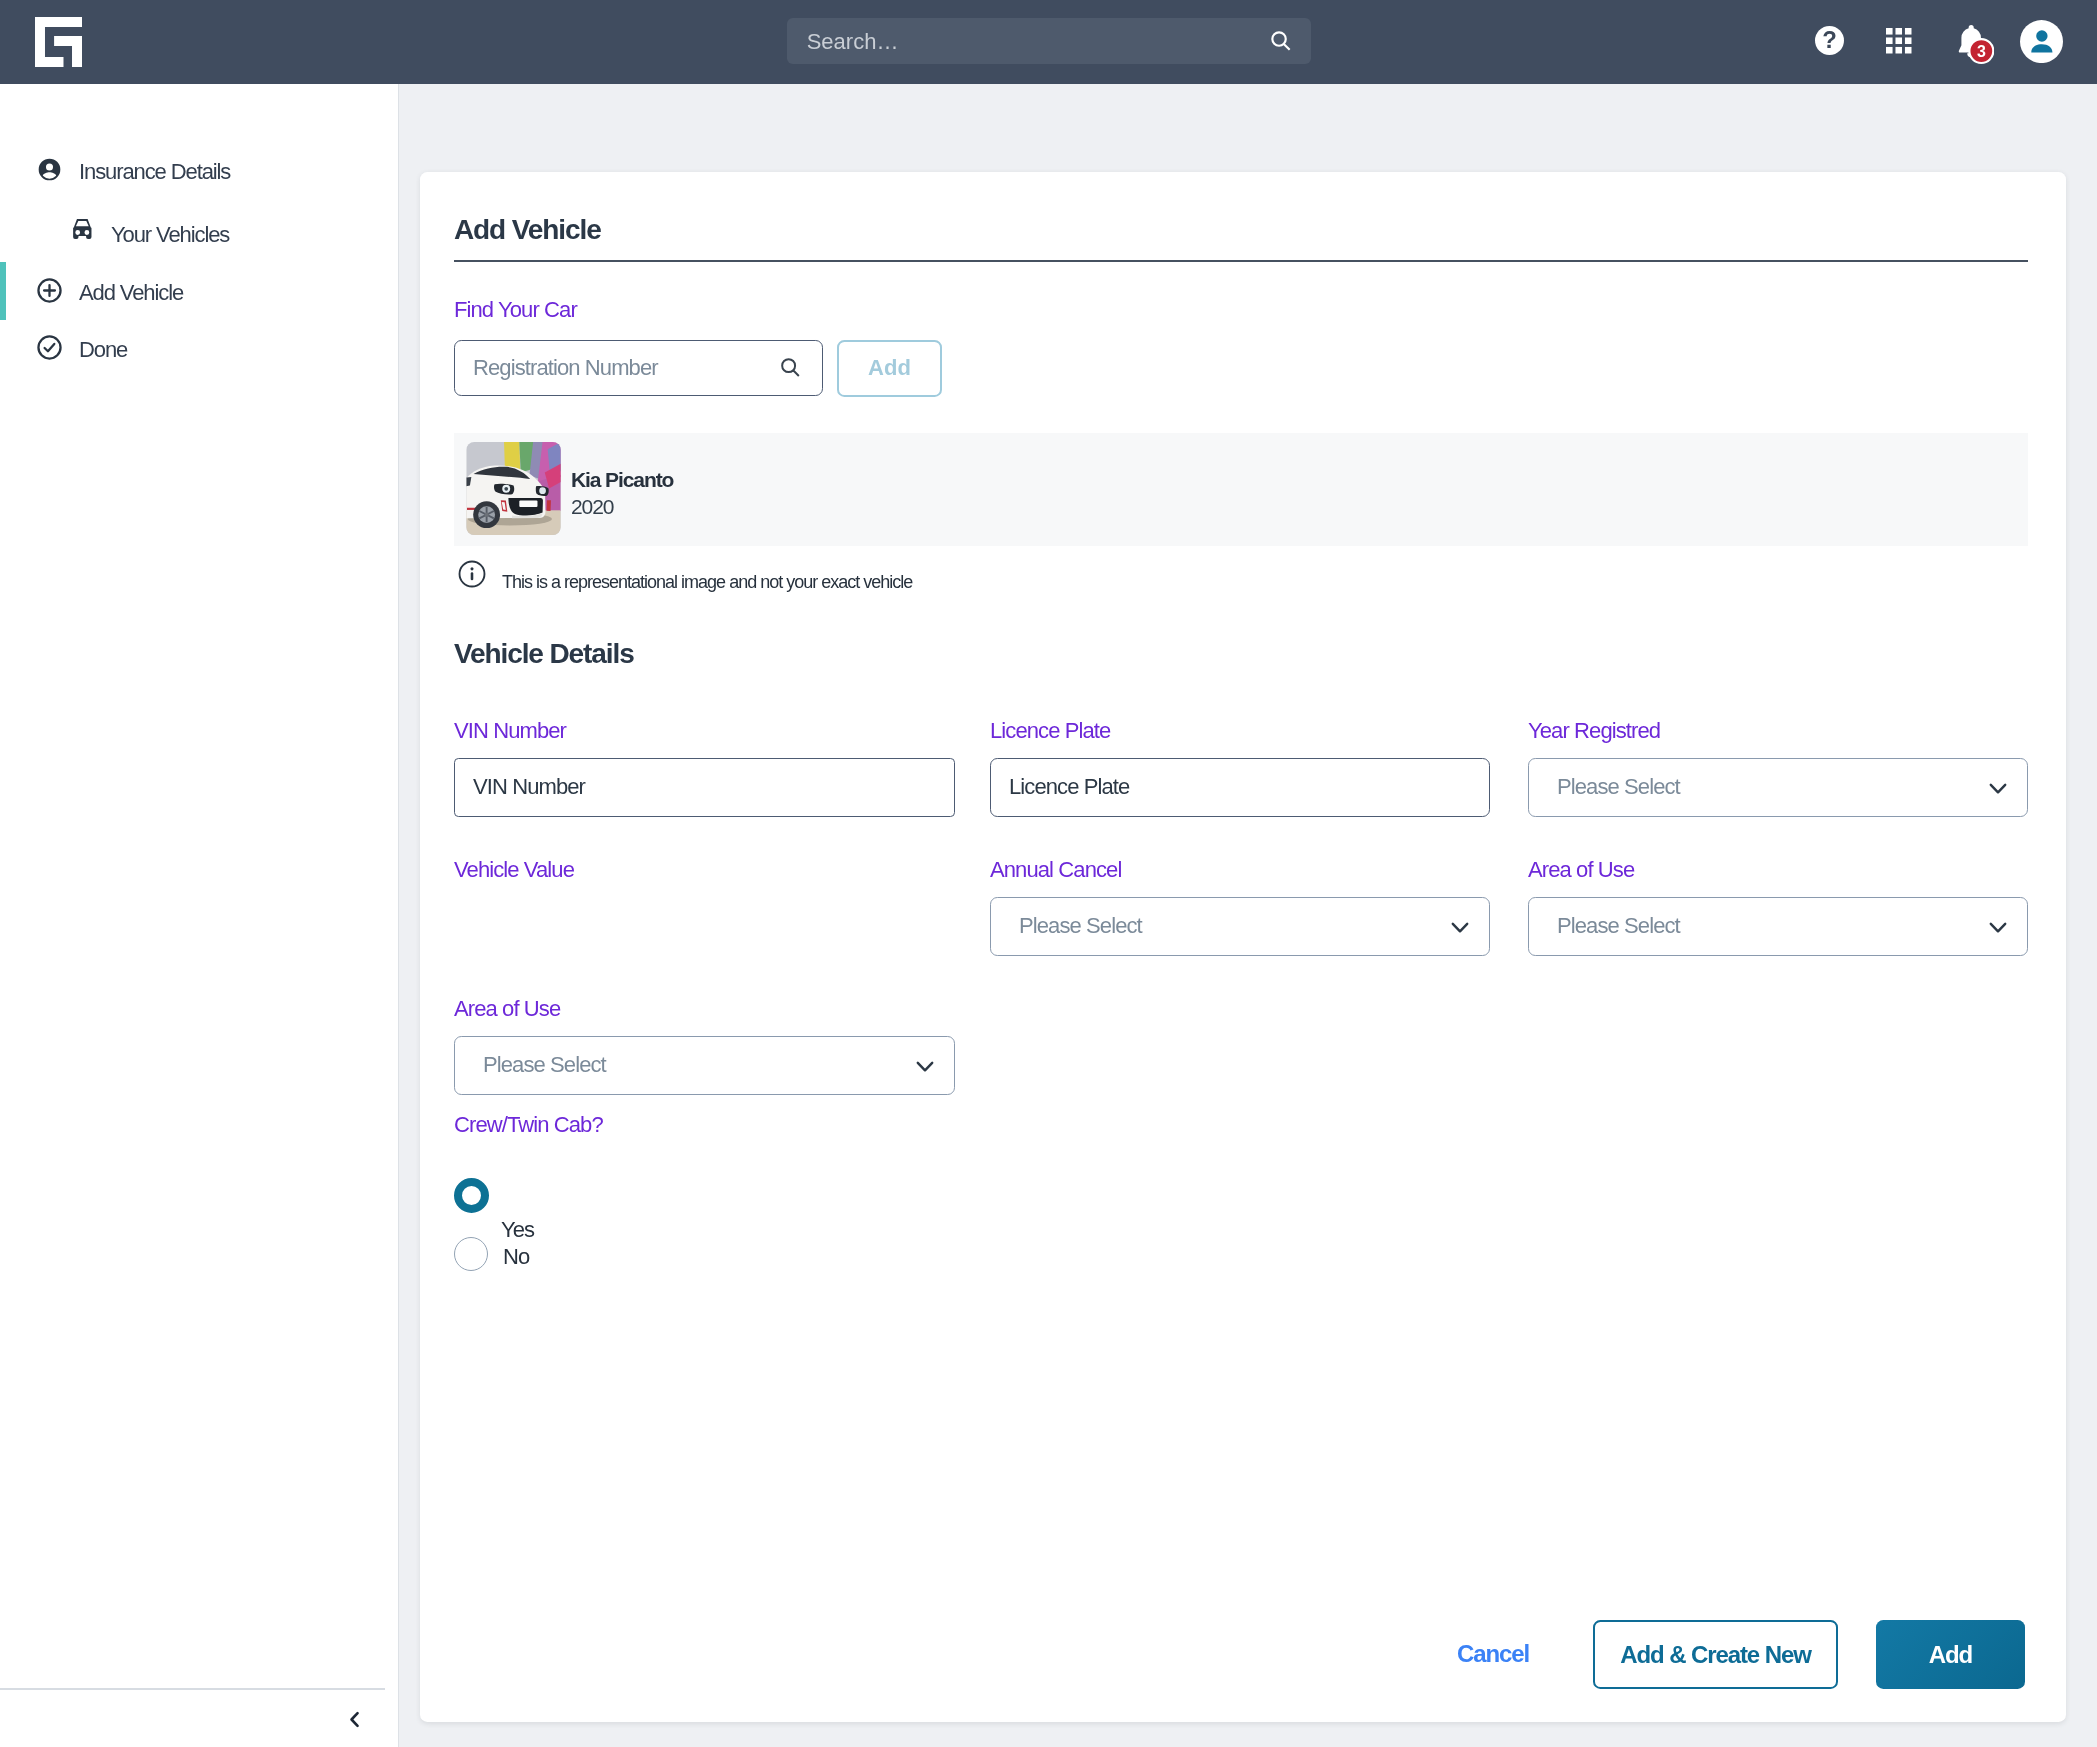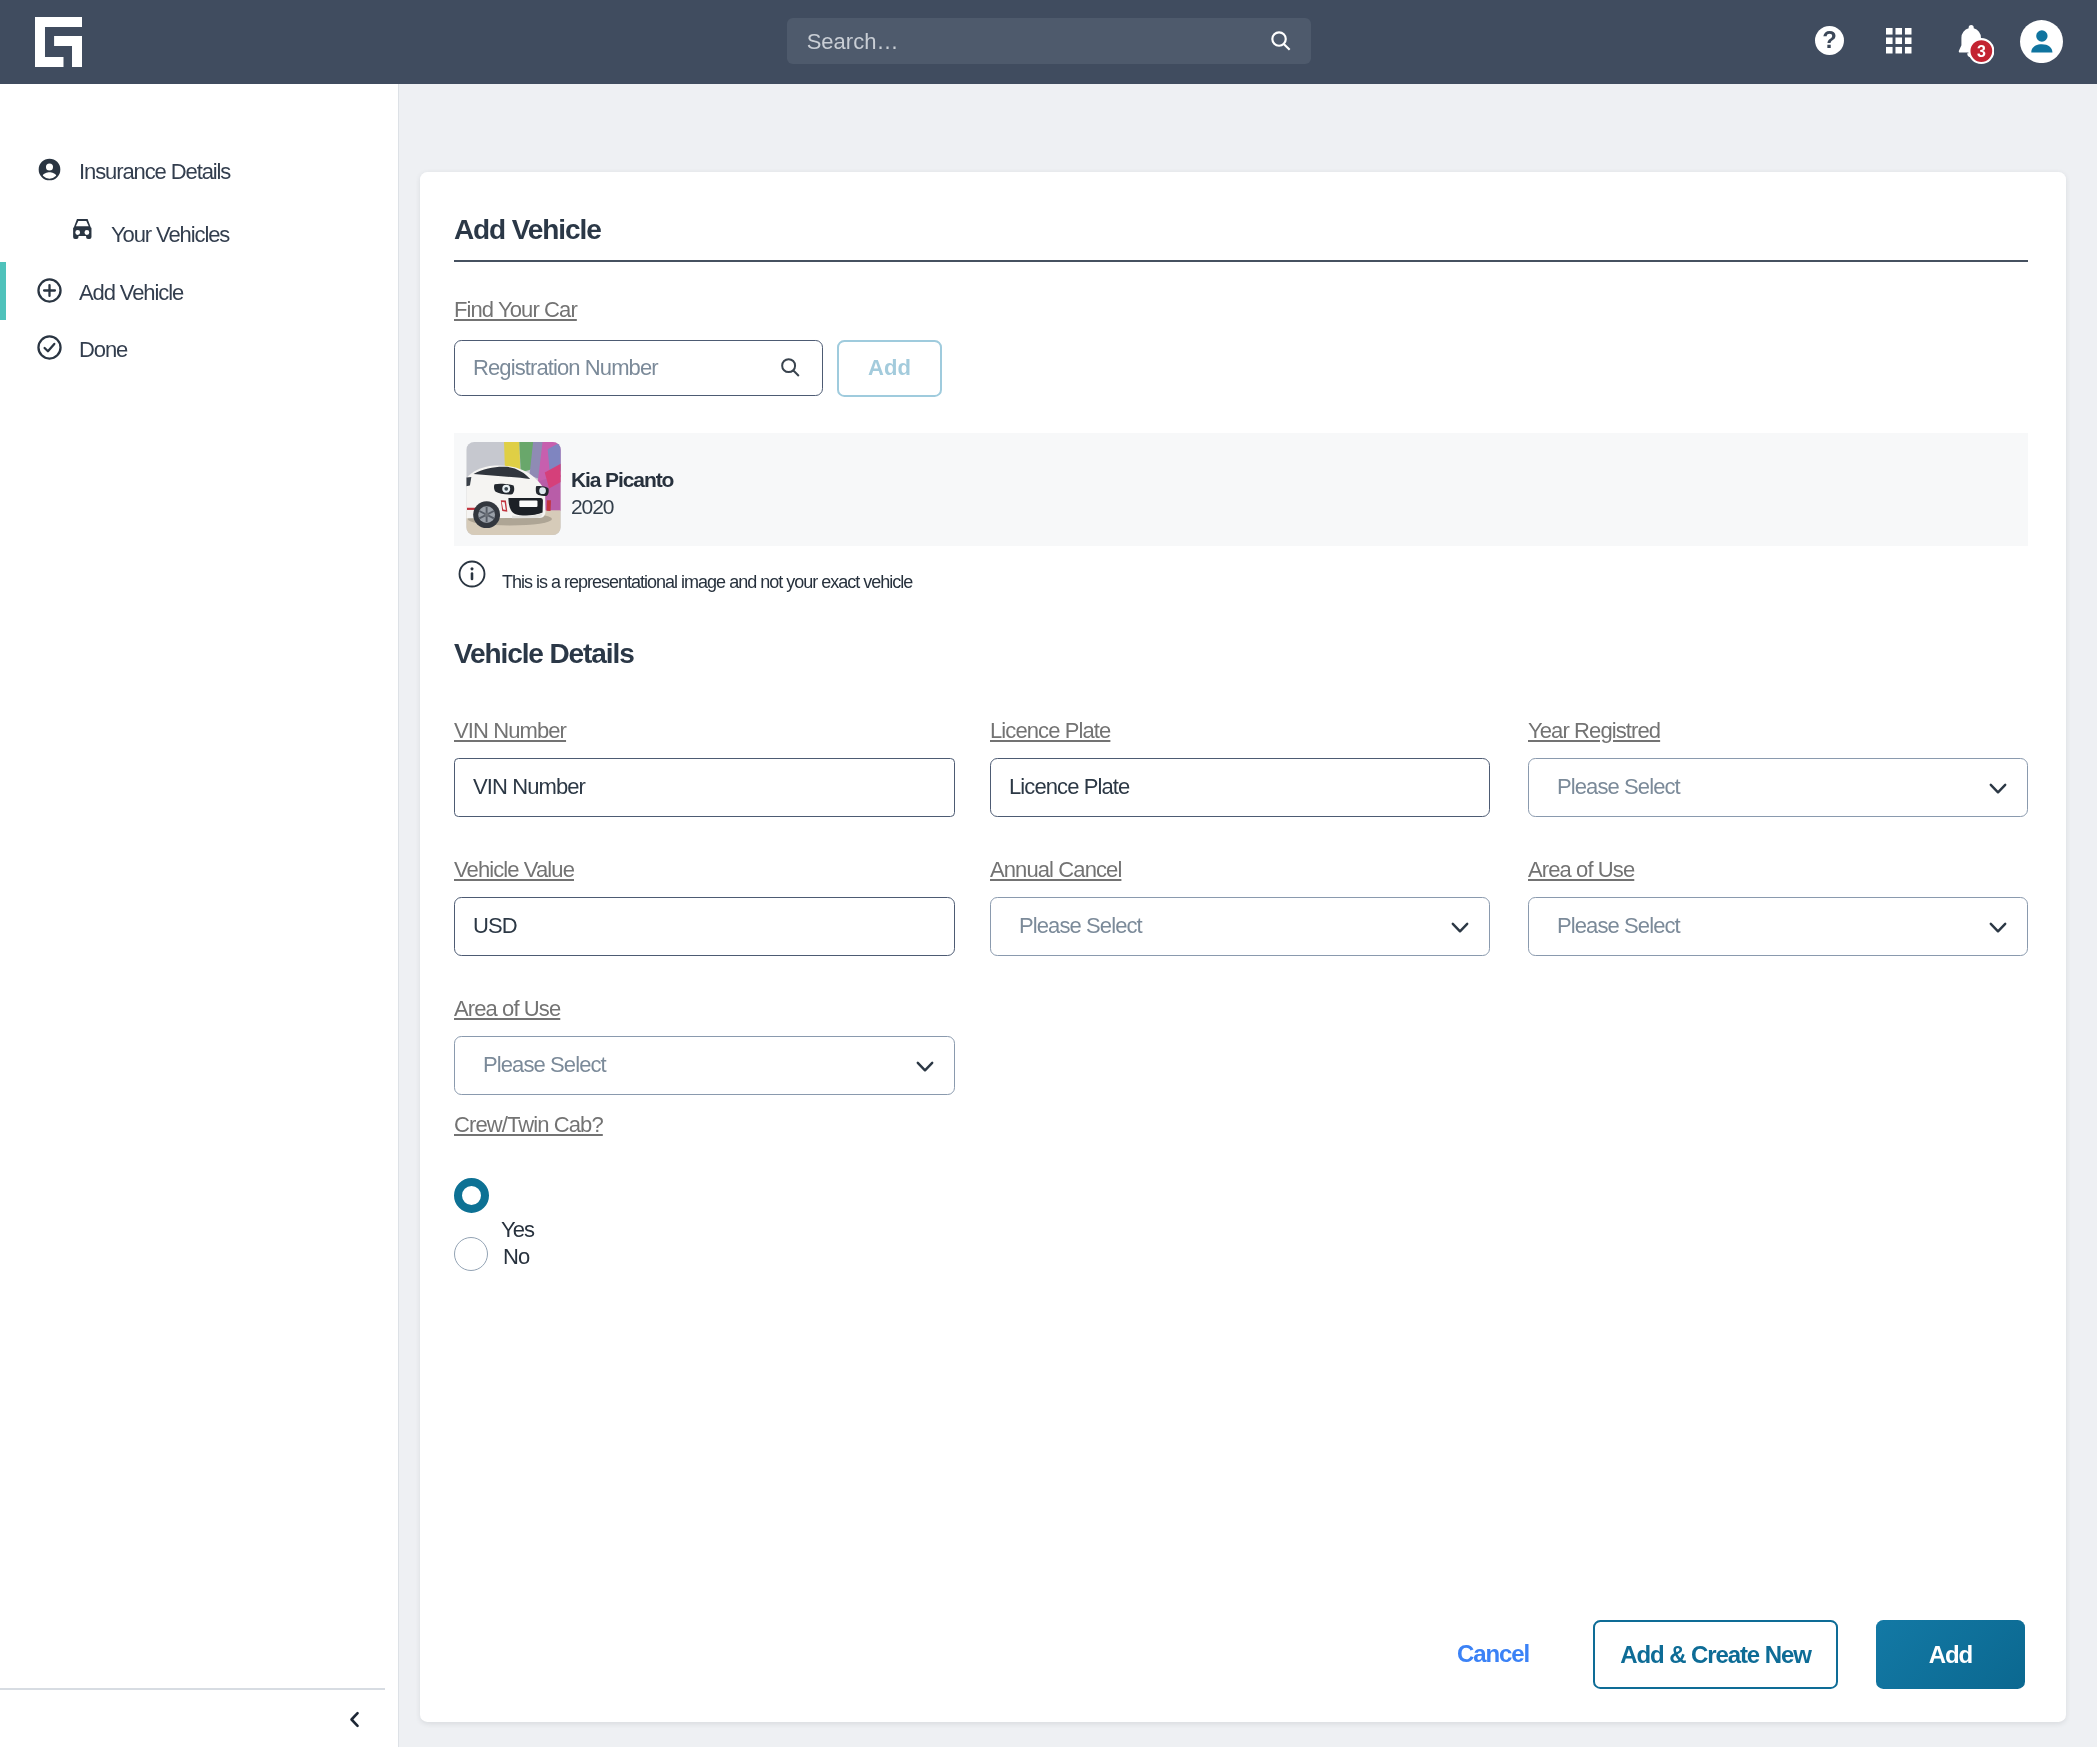--- a/index.html
+++ b/index.html
@@ -16,21 +16,21 @@
 .mitem { position:absolute; left:0; width:385px; height:58px; }
 .mitem .txt { position:absolute; left:79px; top:17.5px; font-size:22px; color:#333e4e; letter-spacing:-1.1px; }
 .mitem svg { position:absolute; left:37px; top:16px; }
 #activebar { position:absolute; left:0; top:178px; width:5.8px; height:58px; background:#4fc2bb; }
 #sidediv { position:absolute; left:0; top:1604px; width:385px; height:1.5px; background:#d7dce2; }
 #collapse { position:absolute; left:344px; top:1631px; font-size:25px; color:#212b38; font-weight:bold; }
 #card { position:absolute; left:420px; top:172px; width:1646px; height:1550px; background:#ffffff; border-radius:7.3px; box-shadow:0 1.5px 5.8px rgba(40,50,60,0.10); }
 
 .t { position:absolute; line-height:1; white-space:nowrap; }
 h1.t { font-size:28px; font-weight:bold; color:#2b3847; letter-spacing:-1.1px; }
-.lbl { font-size:22px; color:#737373; letter-spacing:-0.9px;text-decoration:underline; }
+.lbl { font-size:22px; color:#6d28d9; letter-spacing:-0.9px; }
 .inp { position:absolute; height:56px; border:1.5px solid #4d5b73; border-radius:7.3px; background:#fff; }
 .inp .phv { position:absolute; left:18px; top:0; font-size:22px; color:#7b8a99; line-height:53px; letter-spacing:-0.9px; }
 .sel77 { position:absolute; height:59px; border:1.5px solid #4d5b73; border-radius:7.3px; background:#fff; }
 .sel77 .phv { position:absolute; left:28px; top:0; font-size:22px; color:#7b8a99; line-height:56px; letter-spacing:-0.9px; }
 .chev { position:absolute; right:19.7px; top:24px; }
 
 
 #btn-add-outline { position:absolute; left:417px; top:168px; width:105px; height:57px; border:2.2px solid #9fcbdd; border-radius:7.3px; text-align:center; }
 #btn-add-outline span { font-size:22px; font-weight:bold; color:#a3cbdc; line-height:52px; }
 
@@ -204,23 +204,20 @@
     <span class="phv">Please Select</span>
     <svg class="chev" width="18" height="11.7" viewBox="0 0 25 16">
         <path fill="none" stroke="#2c3845" stroke-width="3.4" stroke-linecap="round" stroke-linejoin="round" d="M2.5 2.5 L12.5 12.8 L22.5 2.5"></path>
       </svg>
   </div>
 
   <span class="t lbl" style="left:34px; top:687px;">Vehicle Value</span>
   <span class="t lbl" style="left:570px; top:687px;">Annual Cancel</span>
   <span class="t lbl" style="left:1108px; top:687px;">Area of Use</span>
 
-  <div class="sel77" style="left:34px; top:725px; width:501px;">
-      <span class="val" style="position:absolute; left:18px; top:0; font-size:22px; color:#2c3845; line-height:56px; letter-spacing:-0.9px;">USD</span>
-    </div>
   <div class="sel77" style="left:570px; top:725px; width:500px; border-color:#8a9aae;">
     <span class="phv">Please Select</span>
     <svg class="chev" width="18" height="11.7" viewBox="0 0 25 16">
         <path fill="none" stroke="#2c3845" stroke-width="3.4" stroke-linecap="round" stroke-linejoin="round" d="M2.5 2.5 L12.5 12.8 L22.5 2.5"></path>
       </svg>
   </div>
   <div class="sel77" style="left:1108px; top:725px; width:500px; border-color:#8a9aae;">
     <span class="phv">Please Select</span>
     <svg class="chev" width="18" height="11.7" viewBox="0 0 25 16">
         <path fill="none" stroke="#2c3845" stroke-width="3.4" stroke-linecap="round" stroke-linejoin="round" d="M2.5 2.5 L12.5 12.8 L22.5 2.5"></path>

